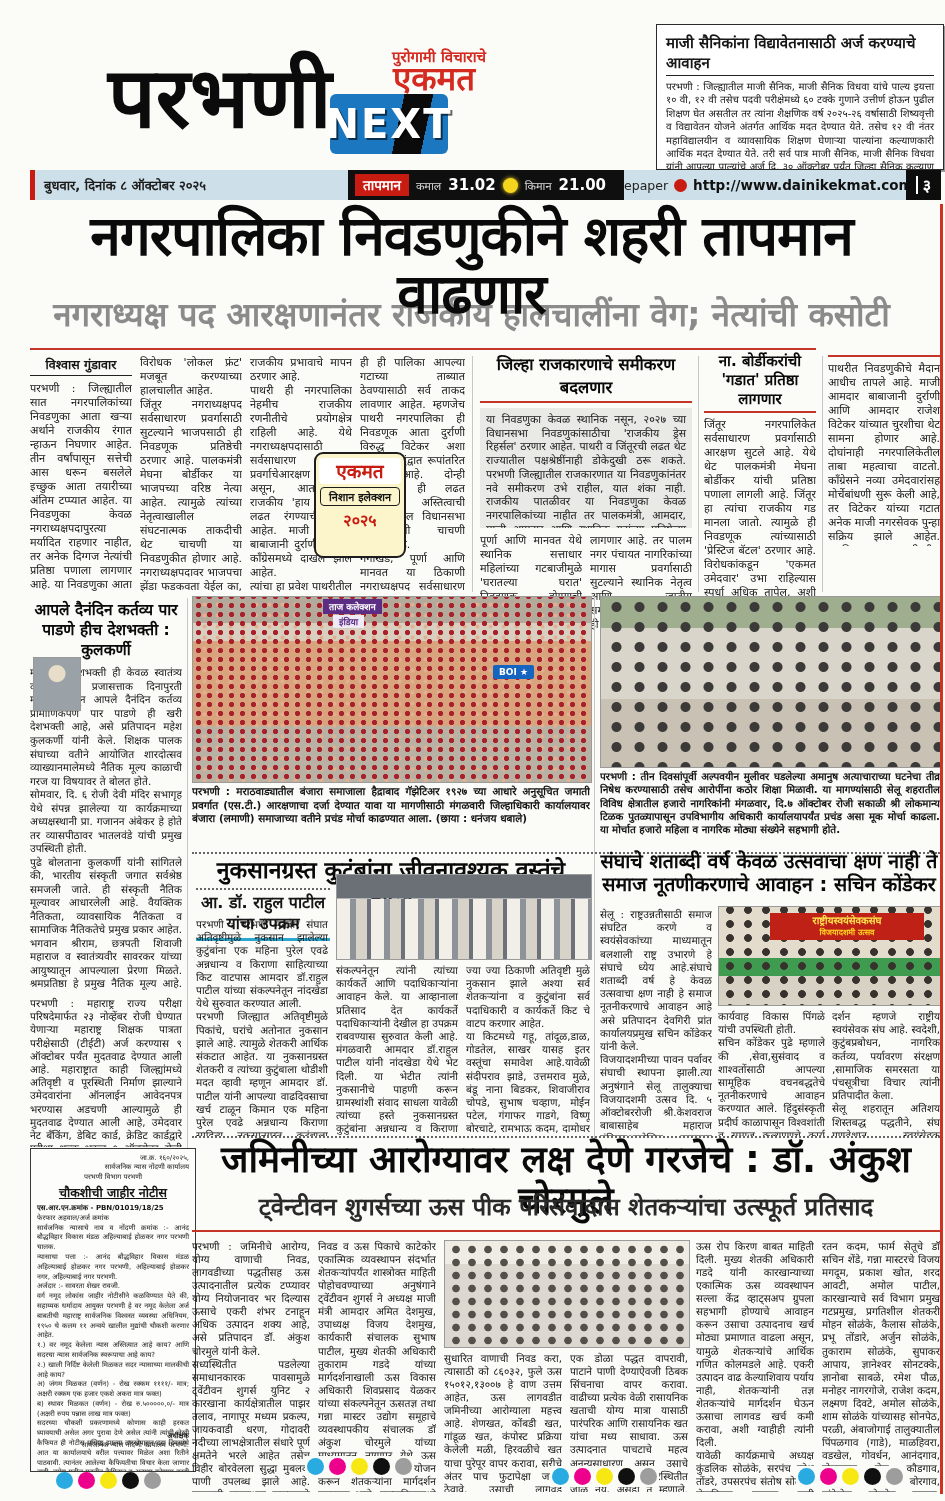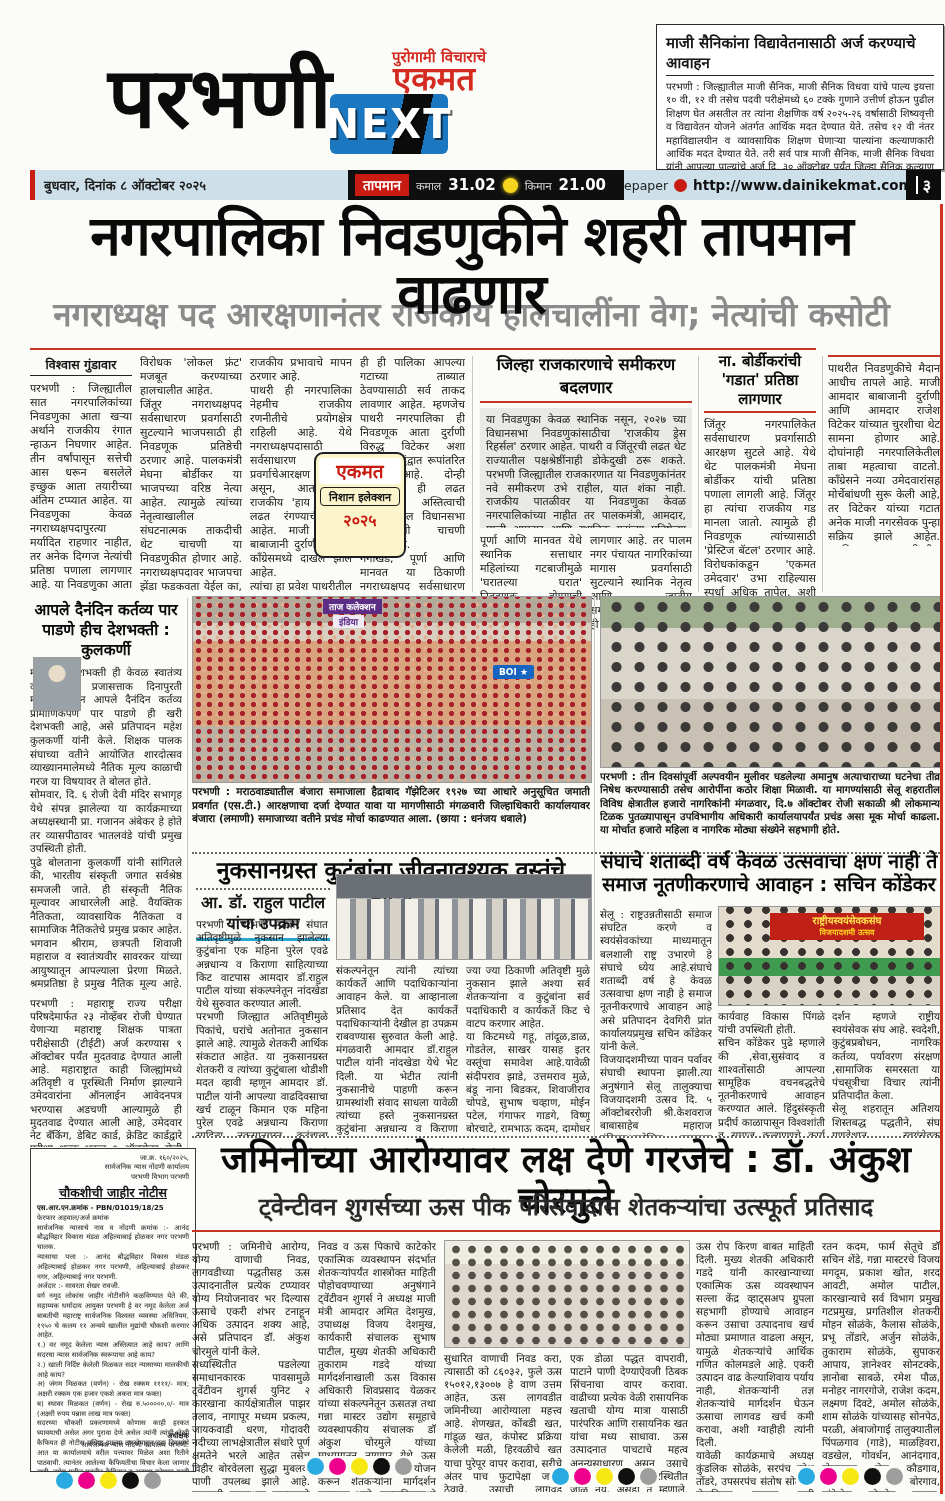--- a/index.html
+++ b/index.html
@@ -196,21 +196,21 @@
   <div class="abs col" style="left:718px;top:1010px;width:107px;height:126px;font-size:10.4px;">कार्यवाह विकास पिंगळे यांची उपस्थिती होती.
 सचिन कोंडेकर पुढे म्हणाले की ,सेवा,सुसंवाद व शाश्वतोंसाठी आपल्या सामूहिक वचनबद्धतेचे नूतनीकरणाचे आवाहन करण्यात आले. हिंदुसंस्कृती प्रदीर्घ काळापासून विश्वशांती व समाज कल्याणाचे कार्य करते,त्या संस्कृतीचे सांप्रत</div>
   <div class="abs col" style="left:832px;top:1010px;width:108px;height:126px;font-size:10.4px;">दर्शन म्हणजे राष्ट्रीय स्वयंसेवक संघ आहे. स्वदेशी, कुटुंबप्रबोधन, नागरिक कर्तव्य, पर्यावरण संरक्षण ,सामाजिक समरसता या पंचसूत्रीचा विचार त्यांनी प्रतिपादीत केला.
 सेलू शहरातून अतिशय शिस्तबद्ध पद्धतीने, संघ गणवेशात स्वयंसेवक पथसंचलनात सहभागी झाले होते. जागोजागी संचलनाचे पुष्पवृष्टीने स्वागत करण्यात आले.</div>
 
   <div class="abs dashedline" style="left:192px;top:1136px;width:748px;"></div>
 
   <div class="abs notice" style="left:30px;top:1148px;width:152px;height:312px;">
     <div class="tiny" style="text-align:right;">जा.क्र. १६०/२०२५,</div>
     <div class="tiny" style="text-align:right;">सार्वजनिक न्यास नोंदणी कार्यालय</div>
-    <div class="tiny" style="text-align:right;">परभणी विभाग परभणी</div>
+    <div class="tiny" style="text-align:center;">परभणी विभाग परभणी</div>
     <div class="ntitle">चौकशीची जाहीर नोटीस</div>
     <div class="tiny" style="font-weight:700;">एस.आर.एन.क्रमांक - PBN/01019/18/25</div>
     <div class="nbody" style="height:218px;">फेरफार अहवाल/अर्ज क्रमांक
 सार्वजनिक न्यासाचे नाव व नोंदणी क्रमांक :- आनंद बौद्धविहार विकास मंडळ अहिल्याबाई होळकर नगर परभणी चालक.
 न्यासाचा पत्ता :- आनंद बौद्धविहार विकास मंडळ अहिल्याबाई होळकर नगर परभणी, अहिल्याबाई होळकर नगर, अहिल्याबाई नगर परभणी.
 अर्जदार :- सावरता शेखर रावजी.
 वर्ग नमूद लोकांस जाहीर नोटीसीने कळविण्यात येते की, सहाय्यक धर्मादाय आयुक्त परभणी हे वर नमूद केलेला अर्ज बाबतीची महाराष्ट्र सार्वजनिक विश्वस्त व्यवस्था अधिनियम, १९५० चे कलम ११ अन्वये खालील मुद्यांची चौकशी करणार आहेत.
 १.) वर नमूद केलेला न्यास अस्तित्वात आहे काय? आणि सदरचा न्यास सार्वजनिक स्वरूपाचा आहे काय?
 २.) खाली निर्दिष्ट केलेली मिळकत सदर न्यासाच्या मालकीची आहे काय?
 अ) जंगम मिळकत (वर्णन) - रोख रक्कम ११११/- मात्र; अक्षरी रक्कम एक हजार एकशे अकरा मात्र फक्त)

